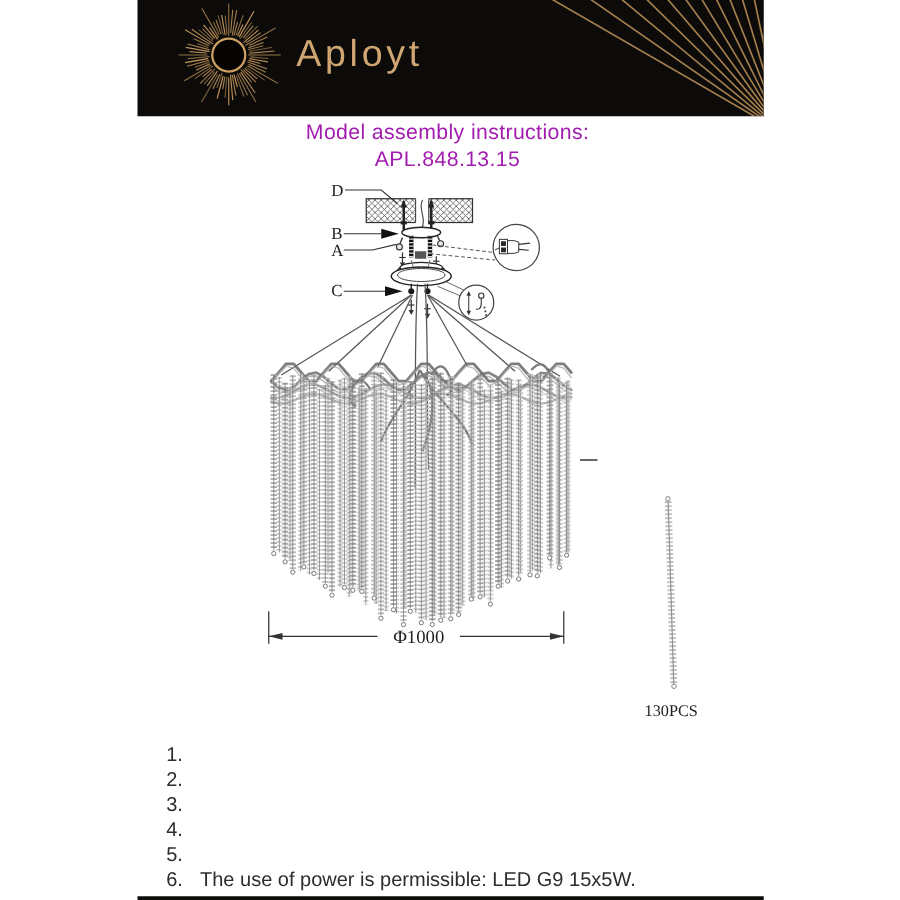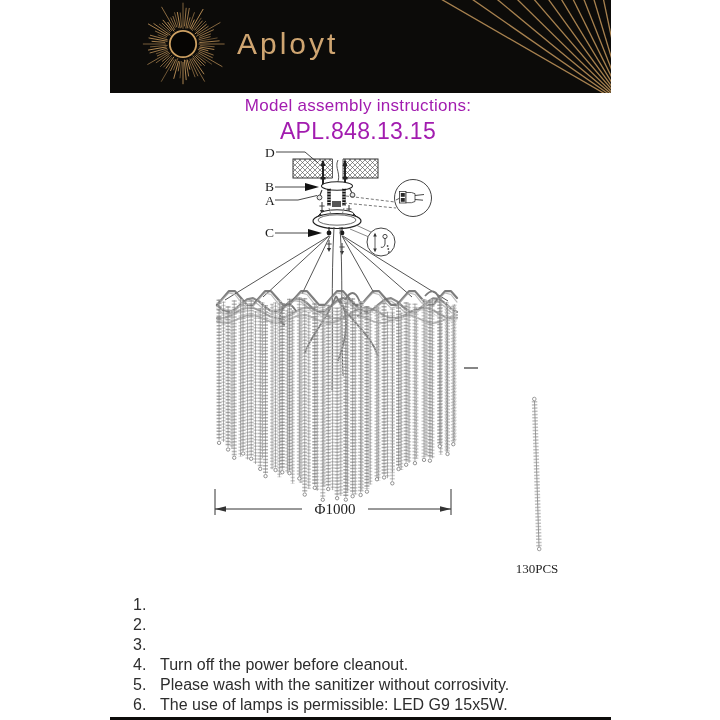--- a/index.html
+++ b/index.html
@@ -6,21 +6,21 @@
   .page{position:relative;width:720px;height:720px;background:#ffffff;overflow:hidden;
         font-family:"Liberation Sans",sans-serif;}
   
   .banner{position:absolute;left:110px;top:0;width:501px;height:93px;background:#0c0b09;overflow:hidden;text-decoration:underline;}
   .banner svg{position:absolute;left:0;top:0;}
   .brand{position:absolute;left:127px;top:27px;font-size:30px;letter-spacing:3px;
          color:#cfa571;font-weight:400;}
   
   .title-line{position:absolute;left:0;width:716px;text-align:center;color:#a21caf;}
   .t1{top:96px;font-size:17px;letter-spacing:0.3px;}
-  .t2{top:118px;font-size:23px;letter-spacing:0.3px;}
+  .t2{top:118px;font-size:17px;letter-spacing:0.3px;}
   
   .diagram{position:absolute;left:0;top:0;width:720px;height:720px;}
   text.serif{font-family:"Liberation Serif",serif;fill:#1e1e1e;}
   
   .instructions{position:absolute;left:133px;top:595px;width:540px;color:#2d2d2d;}
   .item{display:flex;font-size:16px;line-height:20px;}
   .item .num{flex:none;width:27px;}
   
   .bottom-bar{position:absolute;left:110px;top:717px;width:501px;height:3px;background:#0d0c0a;}
 </style>
@@ -453,26 +453,24 @@
       <span class="num">1.</span>
     </div>
     <div class="item">
       <span class="num">2.</span>
     </div>
     <div class="item">
       <span class="num">3.</span>
     </div>
     <div class="item">
       <span class="num">4.</span>
-      <span class="txt">Turn off the power before cleanout.</span>
     </div>
     <div class="item">
       <span class="num">5.</span>
-      <span class="txt">Please wash with the sanitizer without corrosivity.</span>
     </div>
     <div class="item">
       <span class="num">6.</span>
-      <span class="txt">The use of lamps is permissible: LED G9 15x5W.</span>
+      <span class="txt">The use of power is permissible: LED G9 15x5W.</span>
     </div>
   </div>
 
   <div class="bottom-bar"></div>
 </div>
 
 </body></html>

